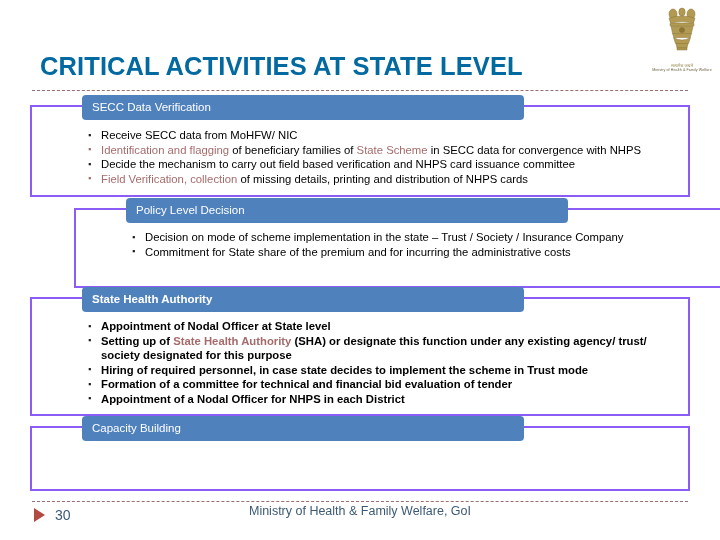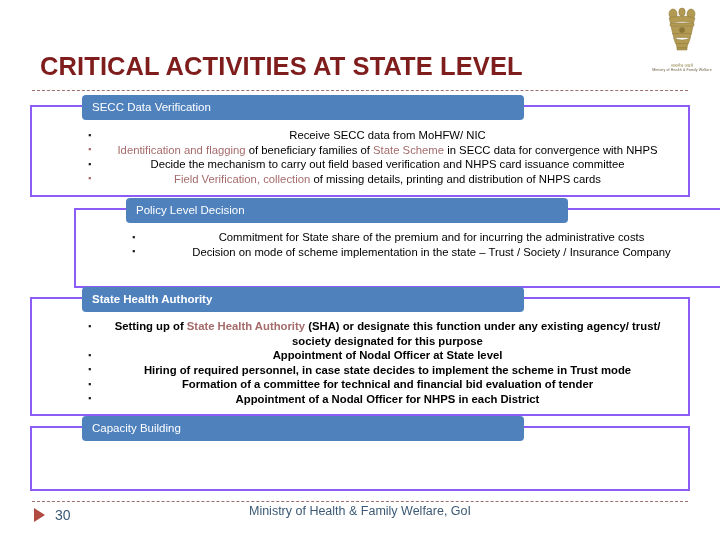--- a/index.html
+++ b/index.html
@@ -43,21 +43,21 @@
   }
 
   
   .slide-title {
     position: absolute;
     left: 40px;
     top: 52px;
     width: 600px;
     font-size: 25.5px;
     font-weight: bold;
-    color: #7f1d1d;
+    color: #0369a1;
     letter-spacing: 0.1px;
     white-space: nowrap;
   }
 
   .rule {
     position: absolute;
     left: 32px;
     width: 656px;
     height: 0;
     border-top: 1px dashed #9a6f6f;
@@ -90,21 +90,20 @@
     white-space: nowrap;
     overflow: hidden;
   }
   .box-body {
     padding: 20px 14px 8px 56px;
   }
   ul.bullets {
     list-style: none;
     margin: 0;
     padding: 0;
-    text-align: center;
   }
   ul.bullets li {
     position: relative;
     font-size: 11.3px;
     line-height: 14.6px;
     color: #000000;
     padding-left: 13px;
     margin-bottom: 0;
   }
   ul.bullets li::before {
@@ -192,32 +191,32 @@
         <li><span>Decide the mechanism to carry out field based verification and NHPS card issuance committee</span></li>
         <li class="hl-bullet"><span class="hl">Field Verification, collection</span><span> of missing details, printing and distribution of NHPS cards</span></li>
       </ul>
   </div>
 </div>
 
 <div class="box" id="box-2">
   <div class="box-header">Policy Level Decision</div>
   <div class="box-body">
     <ul class="bullets">
+        <li><span>Decision on mode of scheme implementation in the state – Trust / Society / Insurance Company</span></li>
         <li><span>Commitment for State share of the premium and for incurring the administrative costs</span></li>
-        <li><span>Decision on mode of scheme implementation in the state – Trust / Society / Insurance Company</span></li>
       </ul>
   </div>
 </div>
 
 <div class="box" id="box-3">
   <div class="box-header">State Health Authority</div>
   <div class="box-body">
     <ul class="bullets">
+        <li><span>Appointment of Nodal Officer at State level</span></li>
         <li><span>Setting up of </span><span class="hl">State Health Authority</span><span> (SHA) or designate this function under any existing agency/ trust/ society designated for this purpose</span></li>
-        <li><span>Appointment of Nodal Officer at State level</span></li>
         <li><span>Hiring of required personnel, in case state decides to implement the scheme in Trust mode</span></li>
         <li><span>Formation of a committee for technical and financial bid evaluation of tender</span></li>
         <li><span>Appointment of  a Nodal Officer for NHPS in each District</span></li>
       </ul>
   </div>
 </div>
 
 <div class="box" id="box-4">
   <div class="box-header">Capacity Building</div>
 </div>

